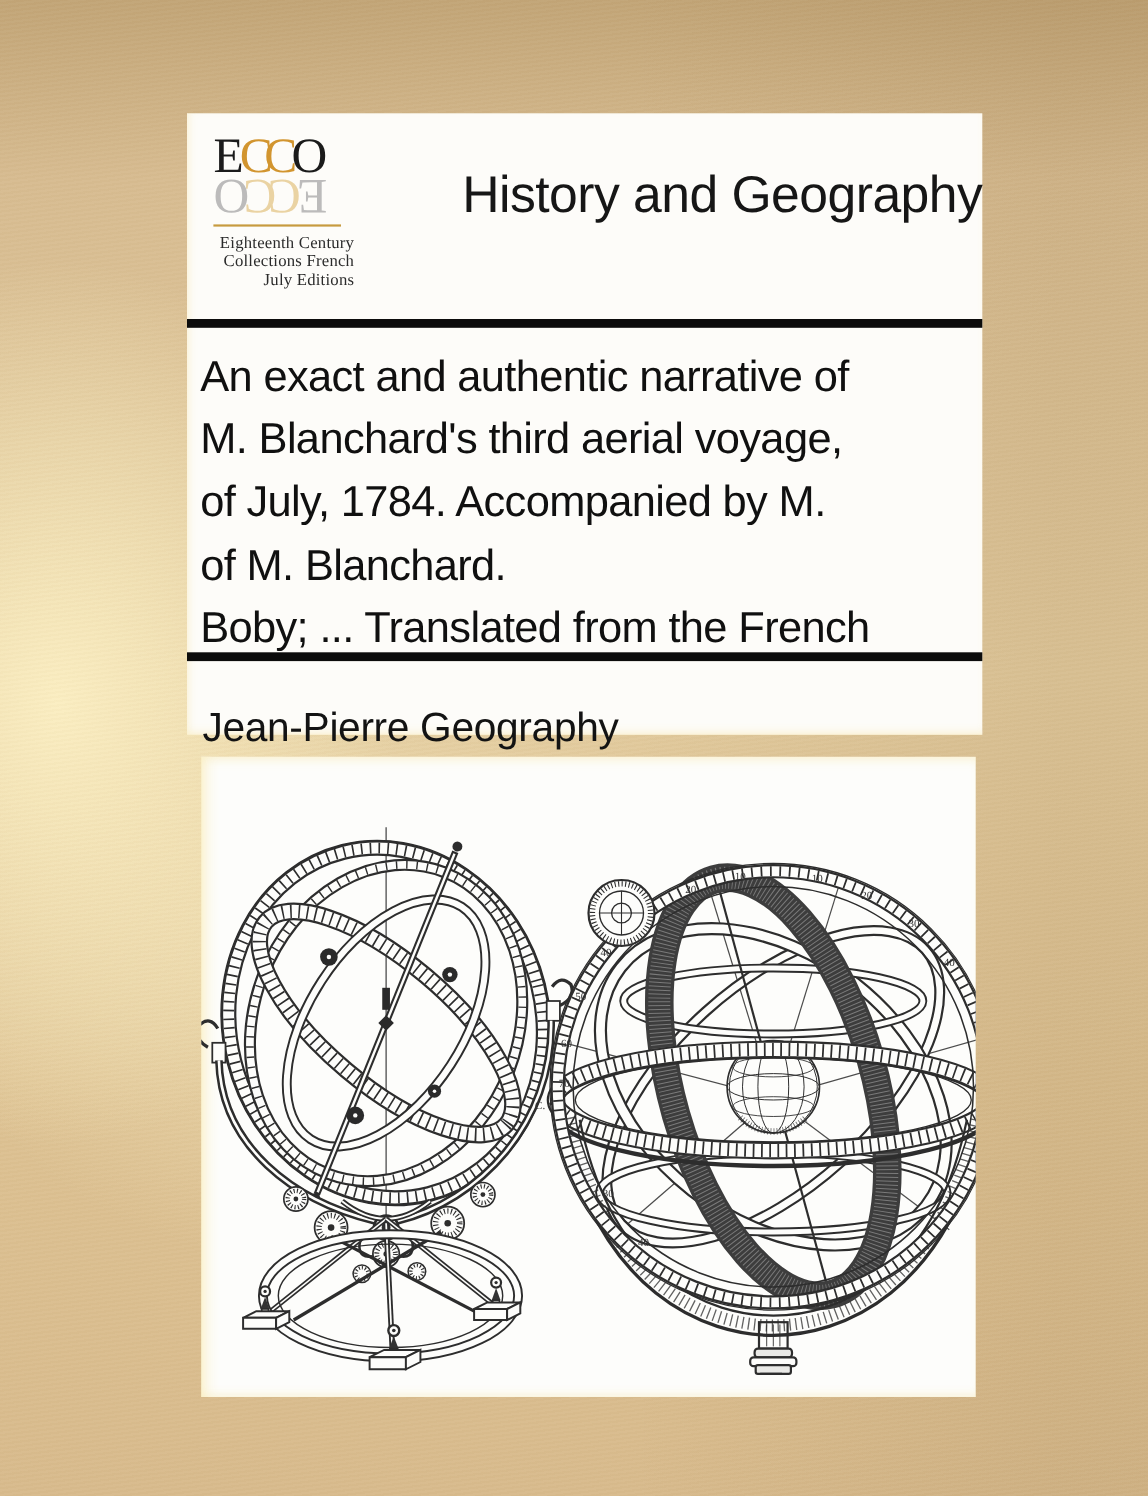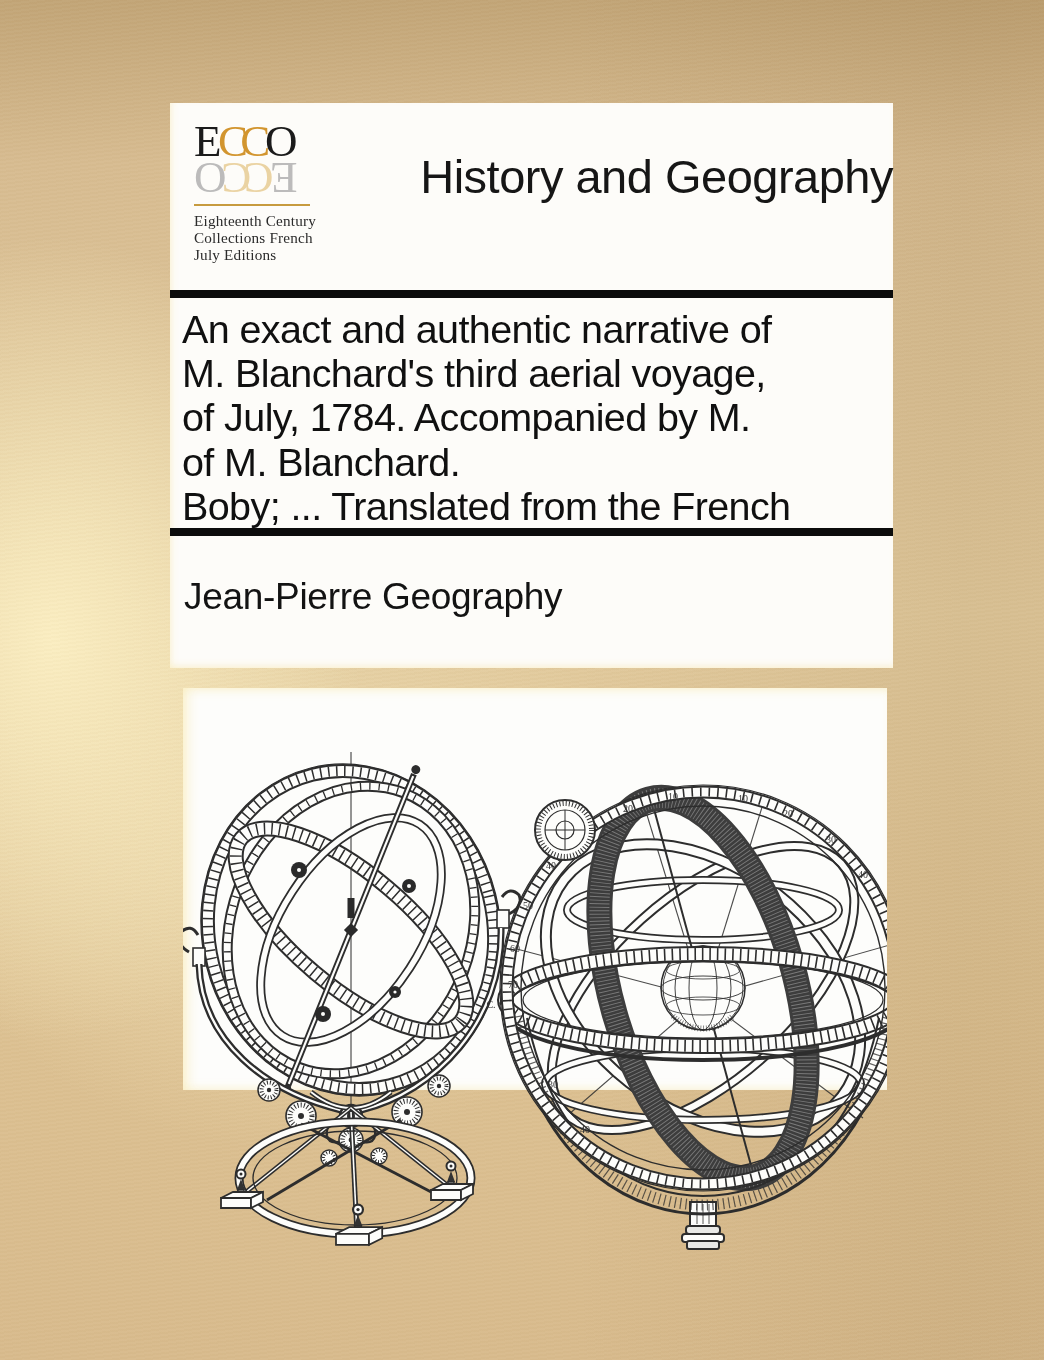--- a/index.html
+++ b/index.html
@@ -25,30 +25,30 @@
   }
   .card-header{height:187px; display:flex; align-items:flex-start;}
   .logo-block{margin:18px 0 0 24px; width:132px; flex:0 0 auto;}
   .logo-word{font-family:"Liberation Serif","DejaVu Serif",serif; font-size:45px; line-height:.92; white-space:nowrap; width:fit-content;}
   .logo-word span{position:relative; display:inline-block;}
   .logo-word .lc1{margin-left:-.08em;} .logo-word .lc2{margin-left:-.17em;} .logo-word .lo{margin-left:-.12em;}
   .logo-word.main .lk{color:#1b1b1b;} .logo-word.main .lg{color:#d2952f;}
   .logo-word.reflection{transform:rotate(180deg); margin-top:-5px; opacity:.9;}
   .logo-word.reflection .lk{color:#b5b5b5;} .logo-word.reflection .lg{color:#e9cf9a;}
   .logo-rule{width:116px; height:2.5px; background:#c79b3f; margin:5px 0 7px 0;}
-  .logo-tagline{font-family:"Liberation Serif","DejaVu Serif",serif; font-size:15.2px; line-height:1.1; color:#2b2b2b; text-align:left; width:128px; letter-spacing:.2px;}
+  .logo-tagline{font-family:"Liberation Serif","DejaVu Serif",serif; font-size:15.2px; line-height:1.1; color:#2b2b2b; text-align:right; width:128px; letter-spacing:.2px;}
   .category{flex:1; margin:46px 0 0 58px; text-align:right; font-size:47px; font-weight:400; color:#161616; letter-spacing:-.5px;}
   .bar{height:8px; background:#0c0c0c;}
   .title-block{padding:9px 6px 0 12px; color:#101010; font-size:39.5px; line-height:1.12; letter-spacing:-.6px;}
-  .title-line{white-space:nowrap;}
+  .title-line{white-space:nowrap;margin-top:13px;}
   .author{margin:40px 0 0 14px; font-size:37px; color:#131313; letter-spacing:-.3px;}
 
   
   .plate{
-    position:absolute; left:183px; top:688px; width:704px; height:402px;
+    position:absolute; left:183px; top:688px; width:704px; height:582px;
     background:#fdfdfb; z-index:2;
     box-shadow: inset 10px 0 14px -8px rgba(250,236,185,.95), inset 0 8px 12px -8px rgba(250,236,185,.8), inset 0 -8px 12px -9px rgba(250,236,185,.7);
   }
   .plate svg{display:block;}
   .eng{stroke:#2d2d2d; fill:none;}
   .deg{font-family:"Liberation Serif","DejaVu Serif",serif; font-size:10px; fill:#333; text-anchor:middle;}
 </style>
 </head>
 <body>
 

